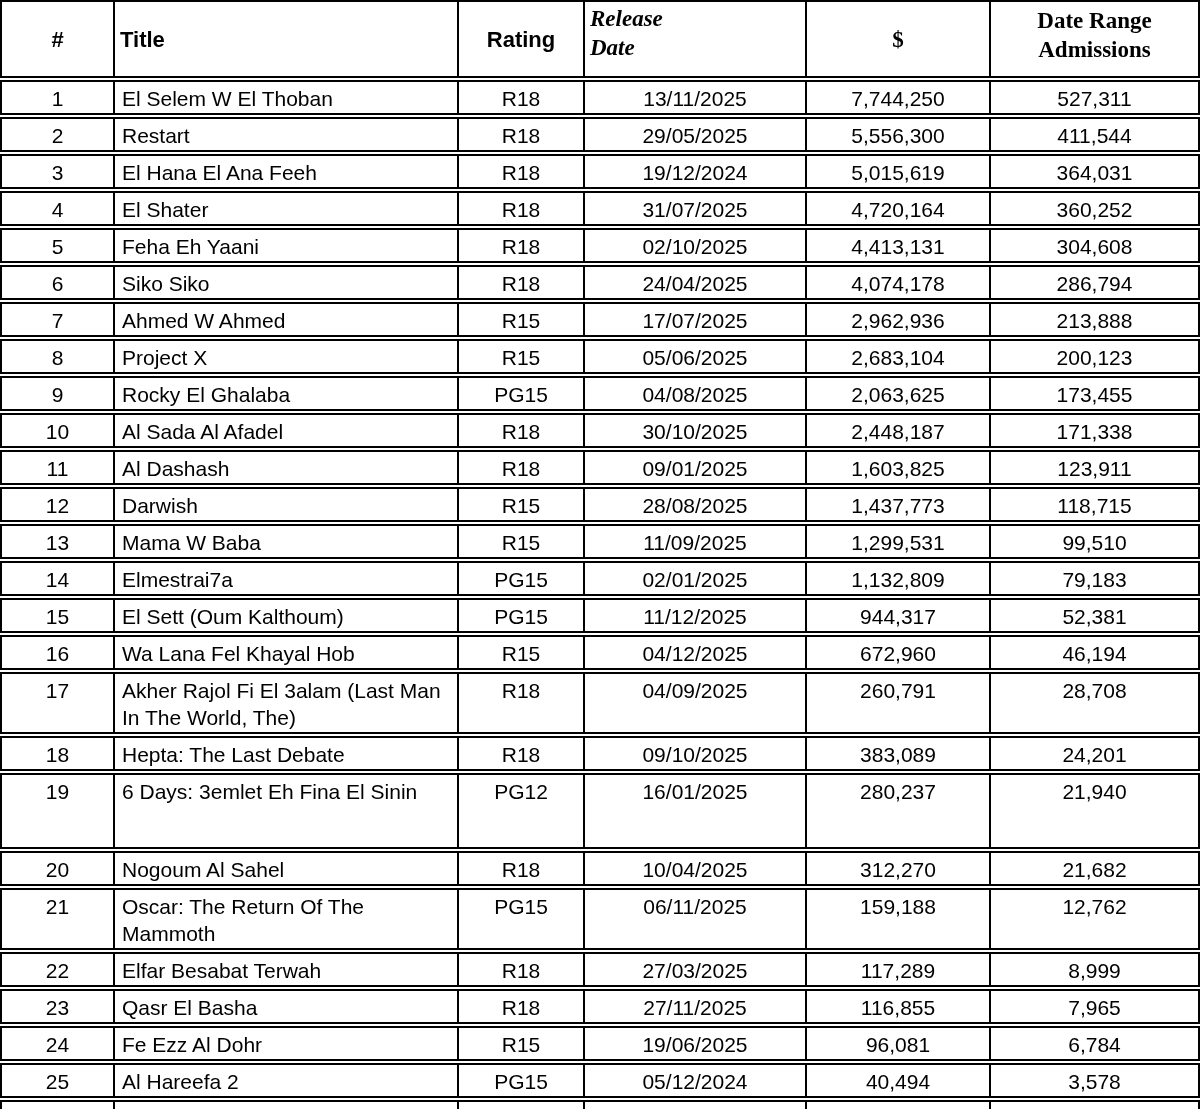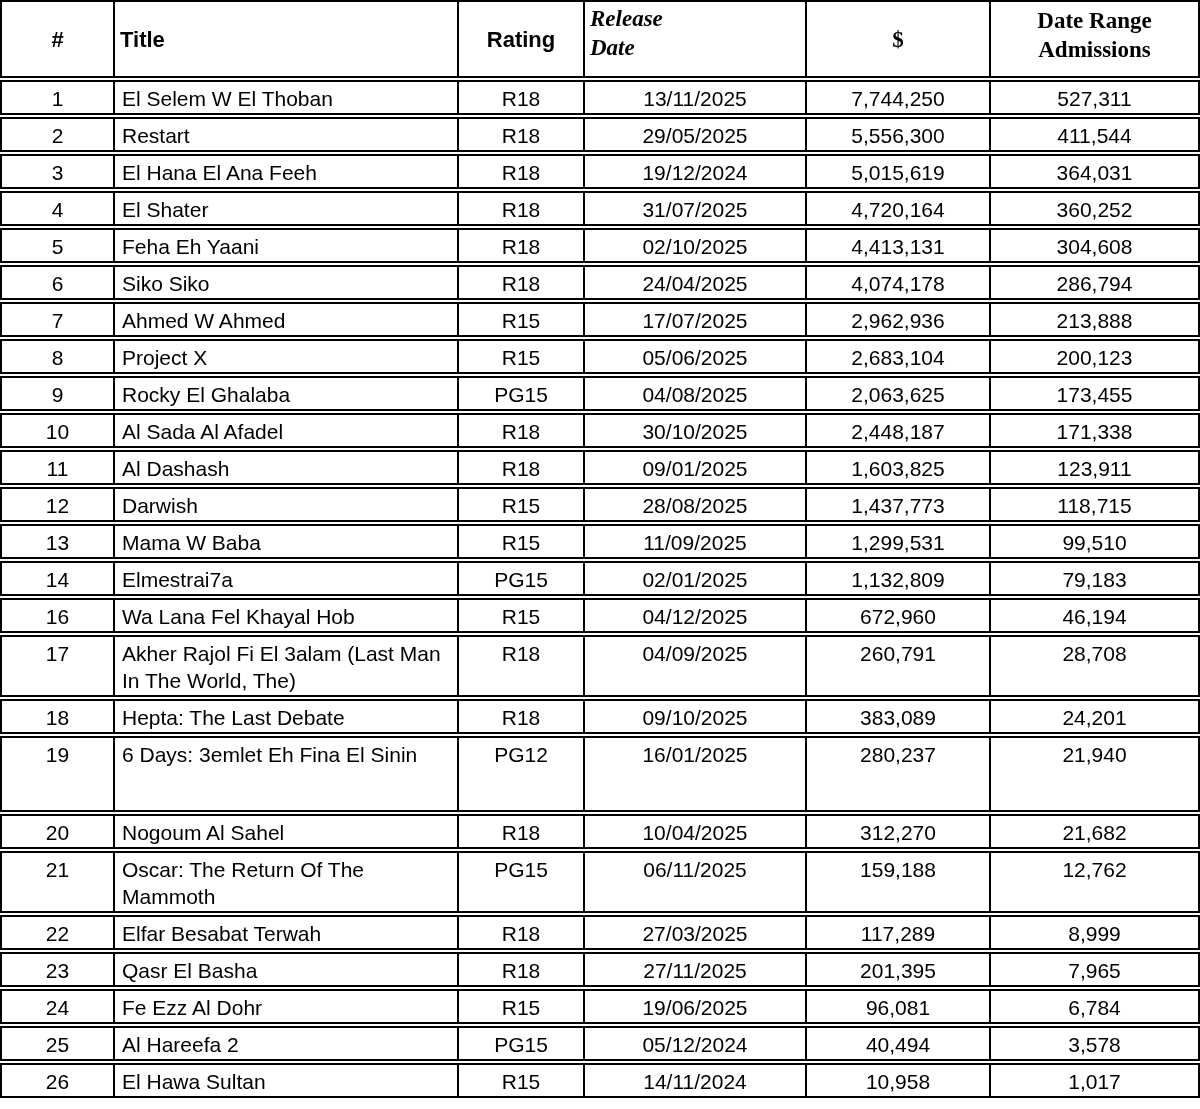--- a/index.html
+++ b/index.html
@@ -200,20 +200,28 @@
   </tr>
       <tr>
     <td class="c-num">14</td>
     <td class="c-title">Elmestrai7a</td>
     <td class="c-rating">PG15</td>
     <td class="c-date">02/01/2025</td>
     <td class="c-gross">1,132,809</td>
     <td class="c-adm">79,183</td>
   </tr>
       <tr>
+    <td class="c-num">15</td>
+    <td class="c-title">El Sett (Oum Kalthoum)</td>
+    <td class="c-rating">PG15</td>
+    <td class="c-date">11/12/2025</td>
+    <td class="c-gross">944,317</td>
+    <td class="c-adm">52,381</td>
+  </tr>
+      <tr>
     <td class="c-num">16</td>
     <td class="c-title">Wa Lana Fel Khayal Hob</td>
     <td class="c-rating">R15</td>
     <td class="c-date">04/12/2025</td>
     <td class="c-gross">672,960</td>
     <td class="c-adm">46,194</td>
   </tr>
       <tr style="height: 54px; padding-left: 8px;">
     <td class="c-num">17</td>
     <td class="c-title">Akher Rajol Fi El 3alam (Last Man In The World, The)</td>
@@ -260,21 +268,21 @@
     <td class="c-rating">R18</td>
     <td class="c-date">27/03/2025</td>
     <td class="c-gross">117,289</td>
     <td class="c-adm">8,999</td>
   </tr>
       <tr>
     <td class="c-num">23</td>
     <td class="c-title">Qasr El Basha</td>
     <td class="c-rating">R18</td>
     <td class="c-date">27/11/2025</td>
-    <td class="c-gross">201,395</td>
+    <td class="c-gross">116,855</td>
     <td class="c-adm">7,965</td>
   </tr>
       <tr>
     <td class="c-num">24</td>
     <td class="c-title">Fe Ezz Al Dohr</td>
     <td class="c-rating">R15</td>
     <td class="c-date">19/06/2025</td>
     <td class="c-gross">96,081</td>
     <td class="c-adm">6,784</td>
   </tr>

